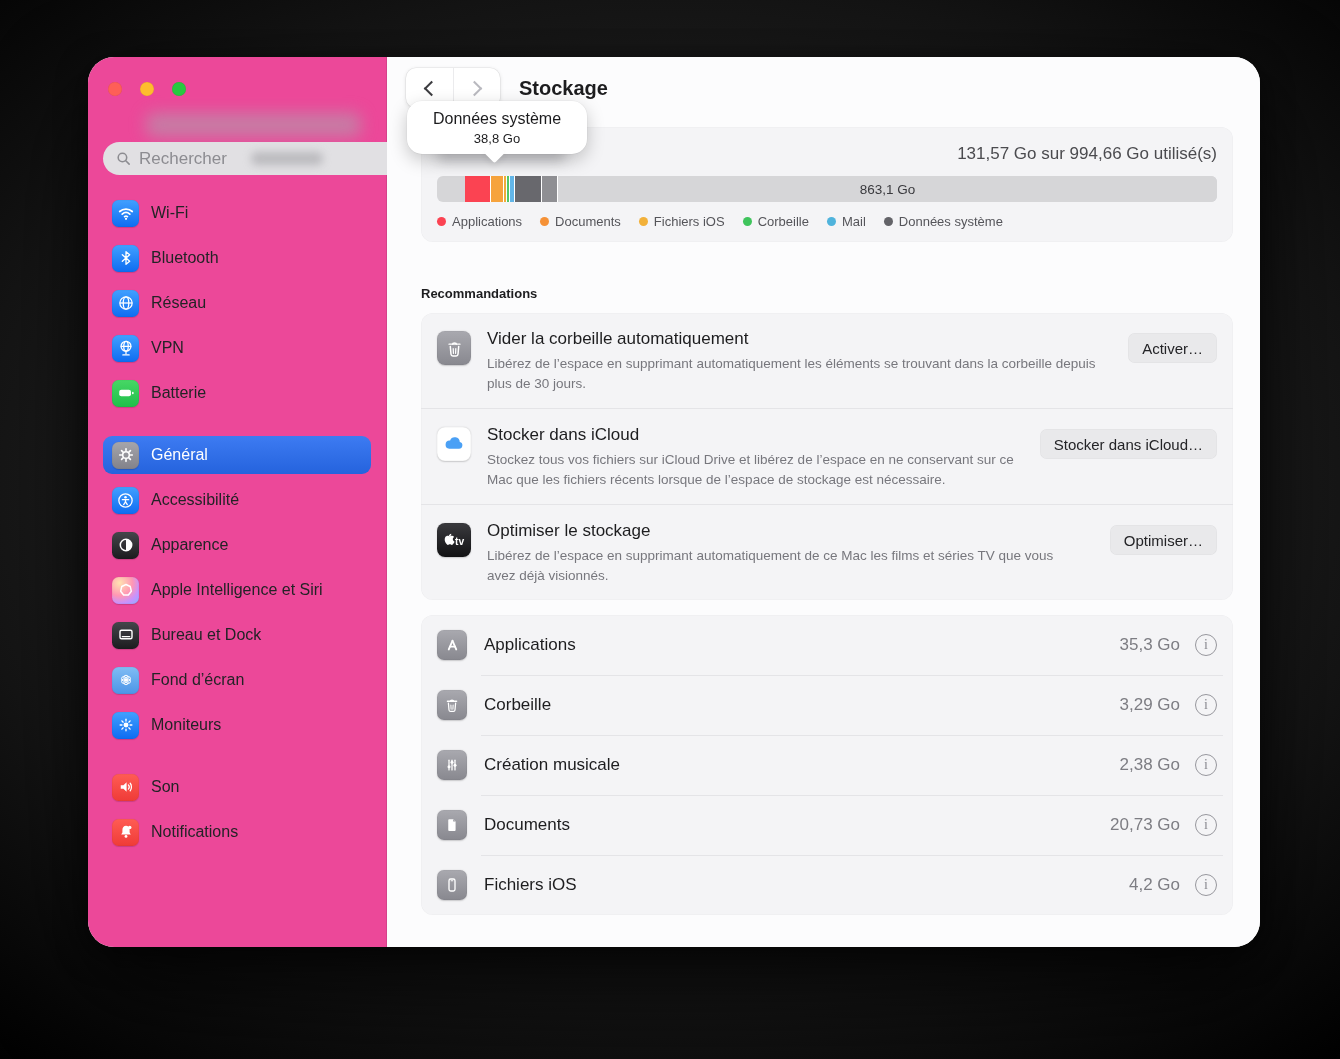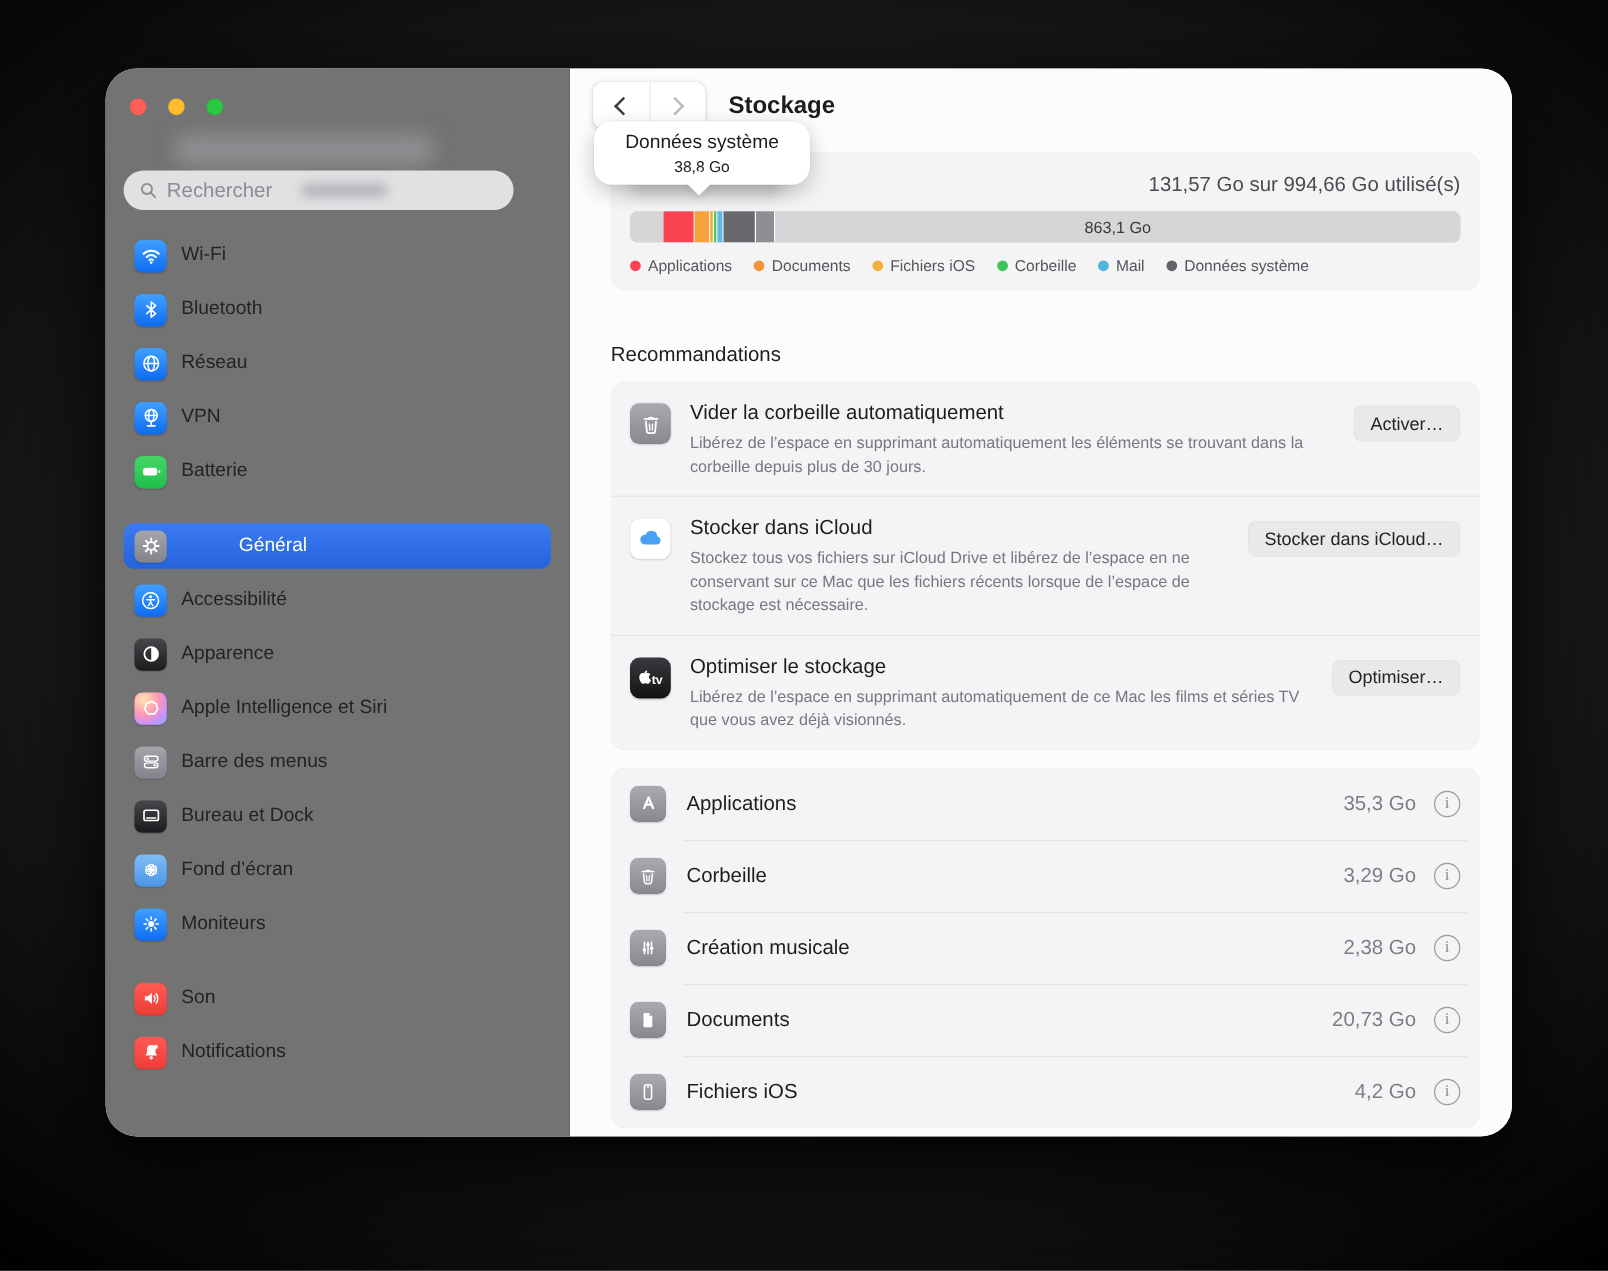--- a/index.html
+++ b/index.html
@@ -11,21 +11,21 @@
     -webkit-font-smoothing:antialiased;
   }
   .window {
     position:absolute; left:88px; top:57px; width:1172px; height:890px;
     border-radius:26px; overflow:hidden; display:flex;
     box-shadow:0 40px 95px rgba(0,0,0,.7), 0 8px 30px rgba(0,0,0,.5);
     background:#fcfcfd;
   }
   
   .sidebar {
-    width:387px; flex:none; background:#737373;
+    width:299px; flex:none; background:#ec4899;
     border-right:1px solid rgba(0,0,0,.09); position:relative;
   }
   .traffic { position:absolute; top:25px; left:20px; display:flex; gap:18px; }
   .light { width:14px; height:14px; border-radius:50%; box-shadow:inset 0 0 1px rgba(0,0,0,.2); }
   .light.red{background:#fe5f57} .light.yellow{background:#febc2e} .light.green{background:#28c840}
   .blur-blob { position:absolute; background:rgba(168,168,174,.55); filter:blur(8px); border-radius:8px; }
   .acct-blob { top:56px; left:58px; width:215px; height:24px; }
   .search-wrap { position:absolute; top:85px; left:15px; width:325px; height:33px; }
   .search-field {
     width:100%; height:100%; border:none; outline:none; border-radius:17px;
@@ -36,21 +36,21 @@
   .search-mag { position:absolute; left:12px; top:8px; pointer-events:none; }
   .search-smudge { position:absolute; left:148px; top:10px; width:72px; height:13px;
     background:rgba(130,130,136,.4); filter:blur(4px); border-radius:6px; pointer-events:none; }
   .nav { position:absolute; top:137px; left:15px; right:15px; }
   .nav-group + .nav-group { margin-top:24px; }
   .nav-item {
     display:flex; align-items:center; height:38px; margin-bottom:7px;
     border-radius:9px; padding:0 9px; cursor:default;
   }
   .nav-item:last-child { margin-bottom:0; }
-  .nav-item.selected { background:linear-gradient(180deg,#3d7bf2,#2563dd);gap:48px; }
+  .nav-item.selected { background:linear-gradient(180deg,#3d7bf2,#2563dd); }
   .nav-item.selected .nav-label { color:#fff; }
   .nav-label { font-size:16px; color:#232326; margin-left:12px; white-space:nowrap; }
   .aicon {
     width:27px; height:27px; border-radius:6.5px; flex:none;
     display:flex; align-items:center; justify-content:center;
     box-shadow:inset 0 0 0 .5px rgba(0,0,0,.06), 0 .5px 1px rgba(0,0,0,.15);
   }
   .bg-blue   { background:linear-gradient(180deg,#41a0ff,#0e6cf1); }
   .bg-green  { background:linear-gradient(180deg,#47d765,#1fbf4a); }
   .bg-gray   { background:linear-gradient(180deg,#a5a5ab,#82828a); }
@@ -96,21 +96,21 @@
     box-shadow:0 0 0 .5px rgba(0,0,0,.05), 0 6px 18px rgba(0,0,0,.22);
   }
   .tooltip::after {
     content:""; position:absolute; left:80px; bottom:-6px; width:15px; height:15px;
     background:#fff; transform:rotate(45deg); border-radius:2px;
     box-shadow:3px 3px 6px rgba(0,0,0,.06);
   }
   .tooltip-title { font-size:16px; color:#1c1c1e; }
   .tooltip-value { font-size:13px; color:#1c1c1e; margin-top:3px; }
   
-  .section-heading { margin-top:44px; font-size:17px; font-weight:normal; color:#1d1d1f; }
+  .section-heading { margin-top:44px; font-size:13px; font-weight:bold; color:#1d1d1f; }
   .reco-card { margin-top:12px; }
   .reco-row { display:flex; align-items:flex-start; padding:16px 16px 15px; }
   .reco-row + .reco-row { border-top:1px solid #e4e4e7; }
   .reco-icon { width:34px; height:34px; border-radius:8px; flex:none; display:flex; align-items:center; justify-content:center;
     box-shadow:inset 0 0 0 .5px rgba(0,0,0,.06), 0 .5px 1.5px rgba(0,0,0,.18); margin-top:2px; }
   .ric-gray  { background:linear-gradient(180deg,#a9a9af,#88888f); }
   .ric-white { background:#fff; }
   .ric-black { background:linear-gradient(180deg,#3a3a3e,#121214); }
   .reco-body { flex:1; margin:0 26px 0 16px; }
   .reco-title { font-size:17px; color:#1d1d1f; margin-bottom:5px; }
@@ -260,31 +260,20 @@
         </div>
         <div class="nav-item">
           <span class="aicon bg-ai">
             <svg width="18" height="18" viewBox="0 0 24 24" fill="none" stroke="#fff" stroke-width="2" stroke-linejoin="round">
               <polygon points="12,4.7 17.7,7.4 19.1,13.6 15.2,18.6 8.8,18.6 4.9,13.6 6.3,7.4"></polygon>
             </svg>
           </span>
           <span class="nav-label">Apple Intelligence et Siri</span>
         </div>
         <div class="nav-item">
-          <span class="aicon bg-gray">
-            <svg width="18" height="18" viewBox="0 0 24 24" fill="none" stroke="#fff" stroke-width="1.6">
-              <rect x="4.5" y="5.6" width="15" height="5.4" rx="2.7"></rect>
-                <circle cx="8.1" cy="8.3" r="1.4" fill="#fff" stroke="none"></circle>
-              <rect x="4.5" y="13" width="15" height="5.4" rx="2.7"></rect>
-                <circle cx="15.9" cy="15.7" r="1.4" fill="#fff" stroke="none"></circle>
-            </svg>
-          </span>
-          <span class="nav-label">Barre des menus</span>
-        </div>
-        <div class="nav-item">
           <span class="aicon bg-black">
             <svg width="18" height="18" viewBox="0 0 24 24" fill="none" stroke="#fff" stroke-linecap="round">
               <rect x="4" y="5.6" width="16" height="11.4" rx="2" stroke-width="1.9"></rect>
                 <path d="M7 14.2 H17" stroke-width="1.6"></path>
             </svg>
           </span>
           <span class="nav-label">Bureau et Dock</span>
         </div>
         <div class="nav-item">
           <span class="aicon bg-lblue">

